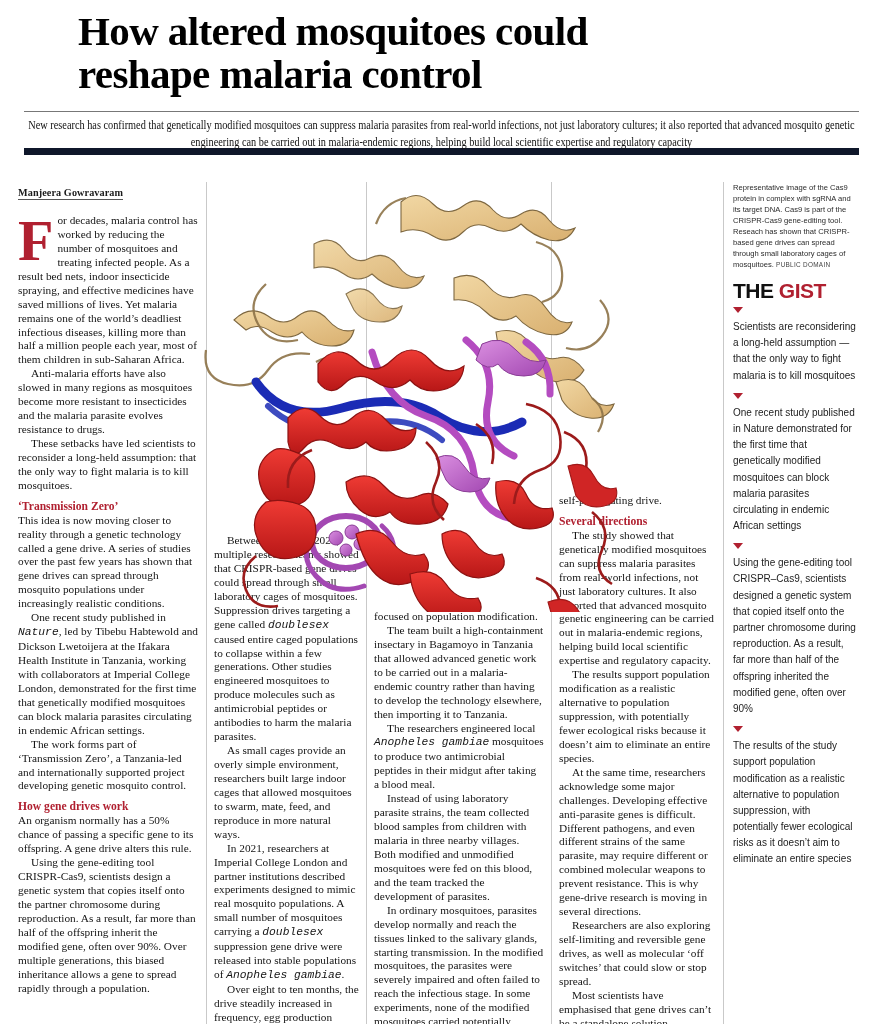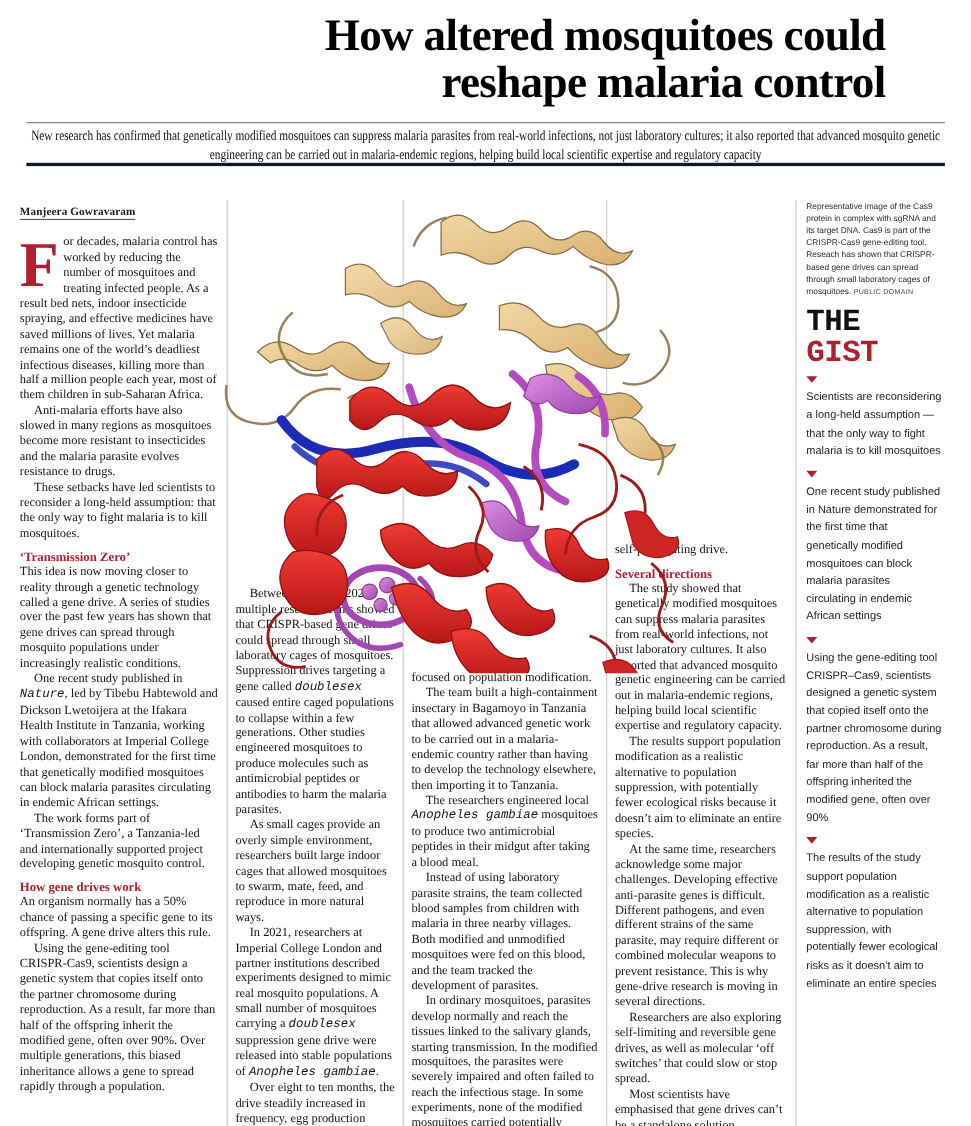--- a/index.html
+++ b/index.html
@@ -8,35 +8,35 @@
     background:#ffffff;
     font-family:"Liberation Serif", serif;
     color:#1a1a1a;
     overflow:hidden;
     position:relative;
   }
   .page{width:883px;height:1024px;position:relative;box-sizing:border-box;padding:0 18px;}
 
   
   .headline{
-    text-align:right;
+    text-align:left;
     font-family:"Liberation Serif", serif;
     font-weight:bold;
     font-size:41px;
     line-height:1.06;
     letter-spacing:-0.6px;
     margin:10px 60px 0 60px;
     color:#000;
   }
   .headline .l2{display:block;}
 
   .deck-wrap{
     margin:14px 6px 0 6px;
     border-top:1px solid #777;
-    border-bottom:3px solid #0f172a;
+    border-bottom:7px solid #0f172a;
     padding:4px 0 4px 0;
   }
   .deck{
     text-align:center;
     font-size:10.3px;
     line-height:1.38;
     font-family:"Liberation Serif", serif;
     color:#111;
     margin:0 4px;
     transform:scaleY(1.25);
@@ -123,23 +123,23 @@
     margin:0 0 10px 0;
   }
   .caption .credit{
     font-size:6.4px;
     letter-spacing:0.3px;
     color:#444;
   }
 
   
   .gist-title{
-    font-family:Liberation Mono, monospace;
-    font-weight:bold;
-    font-size:28px;
+    font-family:Liberation Sans, sans-serif;
+    font-weight:bold;
+    font-size:21px;
     letter-spacing:-0.5px;
     line-height:1;
     margin:0 0 2px 0;
   }
   .gist-title .g1{color:#111;}
   .gist-title .g2{color:#b02030;}
   .gist-item{
     font-family:"Liberation Sans", sans-serif;
     font-size:10px;
     line-height:1.62;

